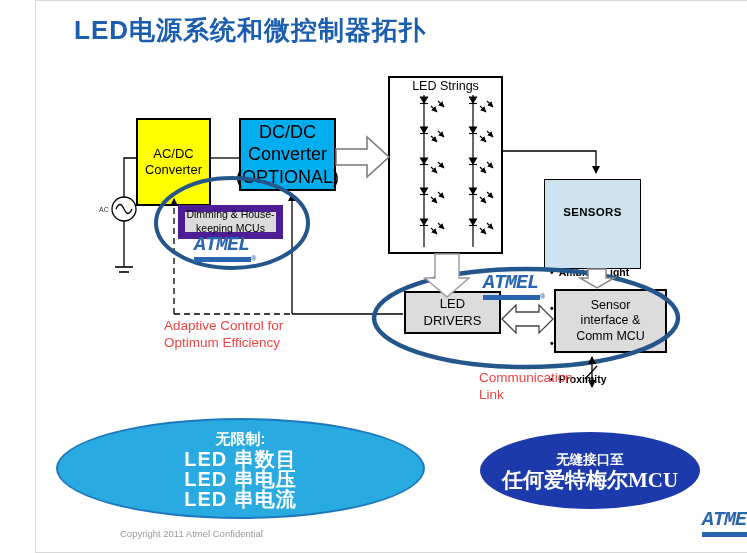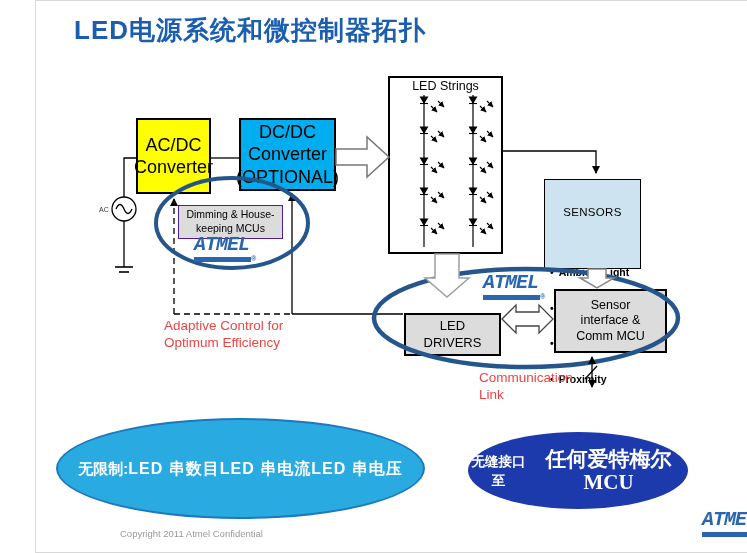--- a/index.html
+++ b/index.html
@@ -12,41 +12,41 @@
   .abs{position:absolute; box-sizing:border-box;}
   .page-title{
     left:38px; top:12px; font-size:26px; font-weight:bold;
     color:var(--title-blue,#1B5EAF); letter-spacing:1px; white-space:nowrap;
   }
   svg.layer{position:absolute; left:0; top:0; width:747px; height:553px; z-index:5; pointer-events:none;}
   .box{
     position:absolute; box-sizing:border-box; display:flex; align-items:center; justify-content:center;
     text-align:center; color:#000; white-space:pre-line; z-index:2; line-height:1.25;
   }
-  .box-acdc{left:100px; top:117px; width:75px; height:76px; background:var(--accent-yellow,#FFFF00); border:2px solid #000; font-size:18px;}
+  .box-acdc{left:100px; top:117px; width:75px; height:88px; background:var(--accent-yellow,#FFFF00); border:2px solid #000; font-size:13px;}
   .box-dcdc{left:203px; top:117px; width:97px; height:73px; background:var(--accent-cyan,#00AEEF); border:2px solid #000; font-size:18px;}
   .box-ledstrings{left:352px; top:75px; width:115px; height:178px; background:#fff; border:2px solid #000;
     flex-direction:column; justify-content:flex-start; padding-top:1px; font-size:12.5px;}
   .box-sensors{left:508px; top:178px; width:97px; height:90px; background:var(--sensors-bg,#CDE4F0); border:1.5px solid #000; display:block; text-align:left;}
-  .sensors-title{text-align:center; font-weight:normal; font-size:11.5px; margin-top:5px; letter-spacing:.3px;}
+  .sensors-title{text-align:center; font-weight:bold; font-size:11.5px; margin-top:5px; letter-spacing:.3px;}
   .sensors-list{margin:6px 0 0 5px; padding:0; list-style:none;}
   .sensors-list li{font-weight:bold; font-size:10.5px; line-height:15.5px; white-space:nowrap;}
   .sensors-list li::before{content:"•"; margin-right:5px;}
-  .box-dimming{left:142px; top:204px; width:105px; height:34px; background:var(--box-gray,#DCDCDC); border:1px solid #4c1d95; font-size:10.5px; line-height:1.3;}
-  .box-leddrivers{left:368px; top:312px; width:97px; height:43px; background:var(--box-gray,#DCDCDC); border:2px solid #000; font-size:13px;}
+  .box-dimming{left:142px; top:204px; width:105px; height:34px; background:var(--box-gray,#DCDCDC); border:7px solid #4c1d95; font-size:10.5px; line-height:1.3;}
+  .box-leddrivers{left:368px; top:290px; width:97px; height:43px; background:var(--box-gray,#DCDCDC); border:2px solid #000; font-size:13px;}
   .box-sensoriface{left:518px; top:288px; width:113px; height:64px; background:var(--box-gray,#DCDCDC); border:2px solid #000; font-size:12.5px;}
   .free-label{position:absolute; text-align:left; color:#ef4444; white-space:pre-line; z-index:2; font-size:13.5px; line-height:1.25;}
   .lbl-adaptive{left:128px; top:317px; width:225px;}
   .lbl-commlink{left:443px; top:369px; width:120px;}
-  .callout{position:absolute; border-radius:50%; color:#fff; font-weight:bold; display:flex; 
+  .callout{position:absolute; border-radius:50%; color:#fff; font-weight:bold; display:flex; flex-direction:column;
     align-items:center; justify-content:center; text-align:center; z-index:2;}
   .callout-left{left:20px; top:417px; width:365px; height:97px; background:var(--callout-left-bg,#29ABE2); border:2px solid #1D78BE;}
   .callout-left .co-head{font-size:15px; line-height:20px;}
-  .callout-left .co-line{font-size:16px; line-height:20px; letter-spacing:1px;}
-  .callout-right{left:432px; top:431px; width:220px; height:77px; background:var(--callout-right-bg,#1C3AAB);}
+  .callout-left .co-line{font-size:20px; line-height:20px; letter-spacing:1px;}
+  .callout-right{left:444px; top:431px; width:220px; height:77px; background:var(--callout-right-bg,#1C3AAB);}
   .callout-right .co-line1{font-size:13.5px; line-height:19px;}
   .callout-right .co-line2{font-size:21px; line-height:23px;font-family:Liberation Serif, serif;}
   .atmel-logo{position:absolute; color:var(--atmel-blue,#2A66B0); font-weight:bold; font-style:italic; z-index:6; white-space:nowrap;}
   .atmel-text{display:inline-block; font-size:20px; letter-spacing:-1px; line-height:1; padding:0 2px 2px 0;
     border-bottom:5px solid currentColor;font-family:Liberation Mono, monospace;}
   .atmel-reg{font-size:7px; vertical-align:bottom;}
   .logo-dimming{left:158px; top:234px;}
   .logo-drivers{left:447px; top:272px;}
   .logo-footer{left:666px; top:509px;}
   .copyright{left:84px; top:527px; font-size:9.5px; color:#999; z-index:2; white-space:nowrap;}
@@ -171,22 +171,22 @@
   </div>
 
   <div class="free-label lbl-adaptive">Adaptive Control for
 Optimum Efficiency</div>
   <div class="free-label lbl-commlink">Communication
 Link</div>
 
   <div class="callout callout-left">
     <div class="co-head">无限制:</div>
     <div class="co-line">LED 串数目</div>
+    <div class="co-line">LED 串电压</div>
     <div class="co-line">LED 串电流</div>
-    <div class="co-line">LED 串电压</div>
   </div>
 
   <div class="callout callout-right">
     <div class="co-line1">无缝接口至</div>
     <div class="co-line2">任何爱特梅尔MCU</div>
   </div>
 
   <div class="atmel-logo logo-dimming">
     <span class="atmel-text">ATMEL</span><span class="atmel-reg">®</span>
   </div>

